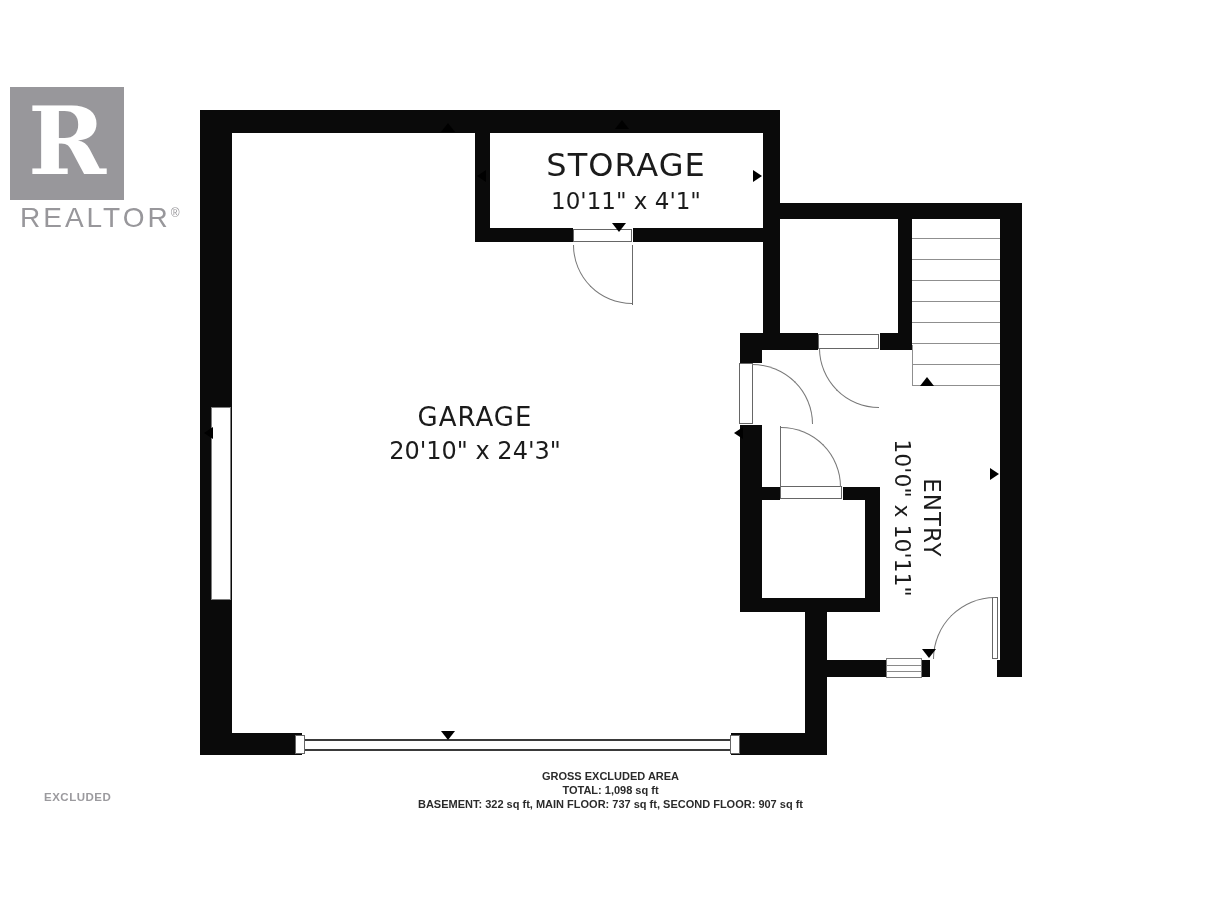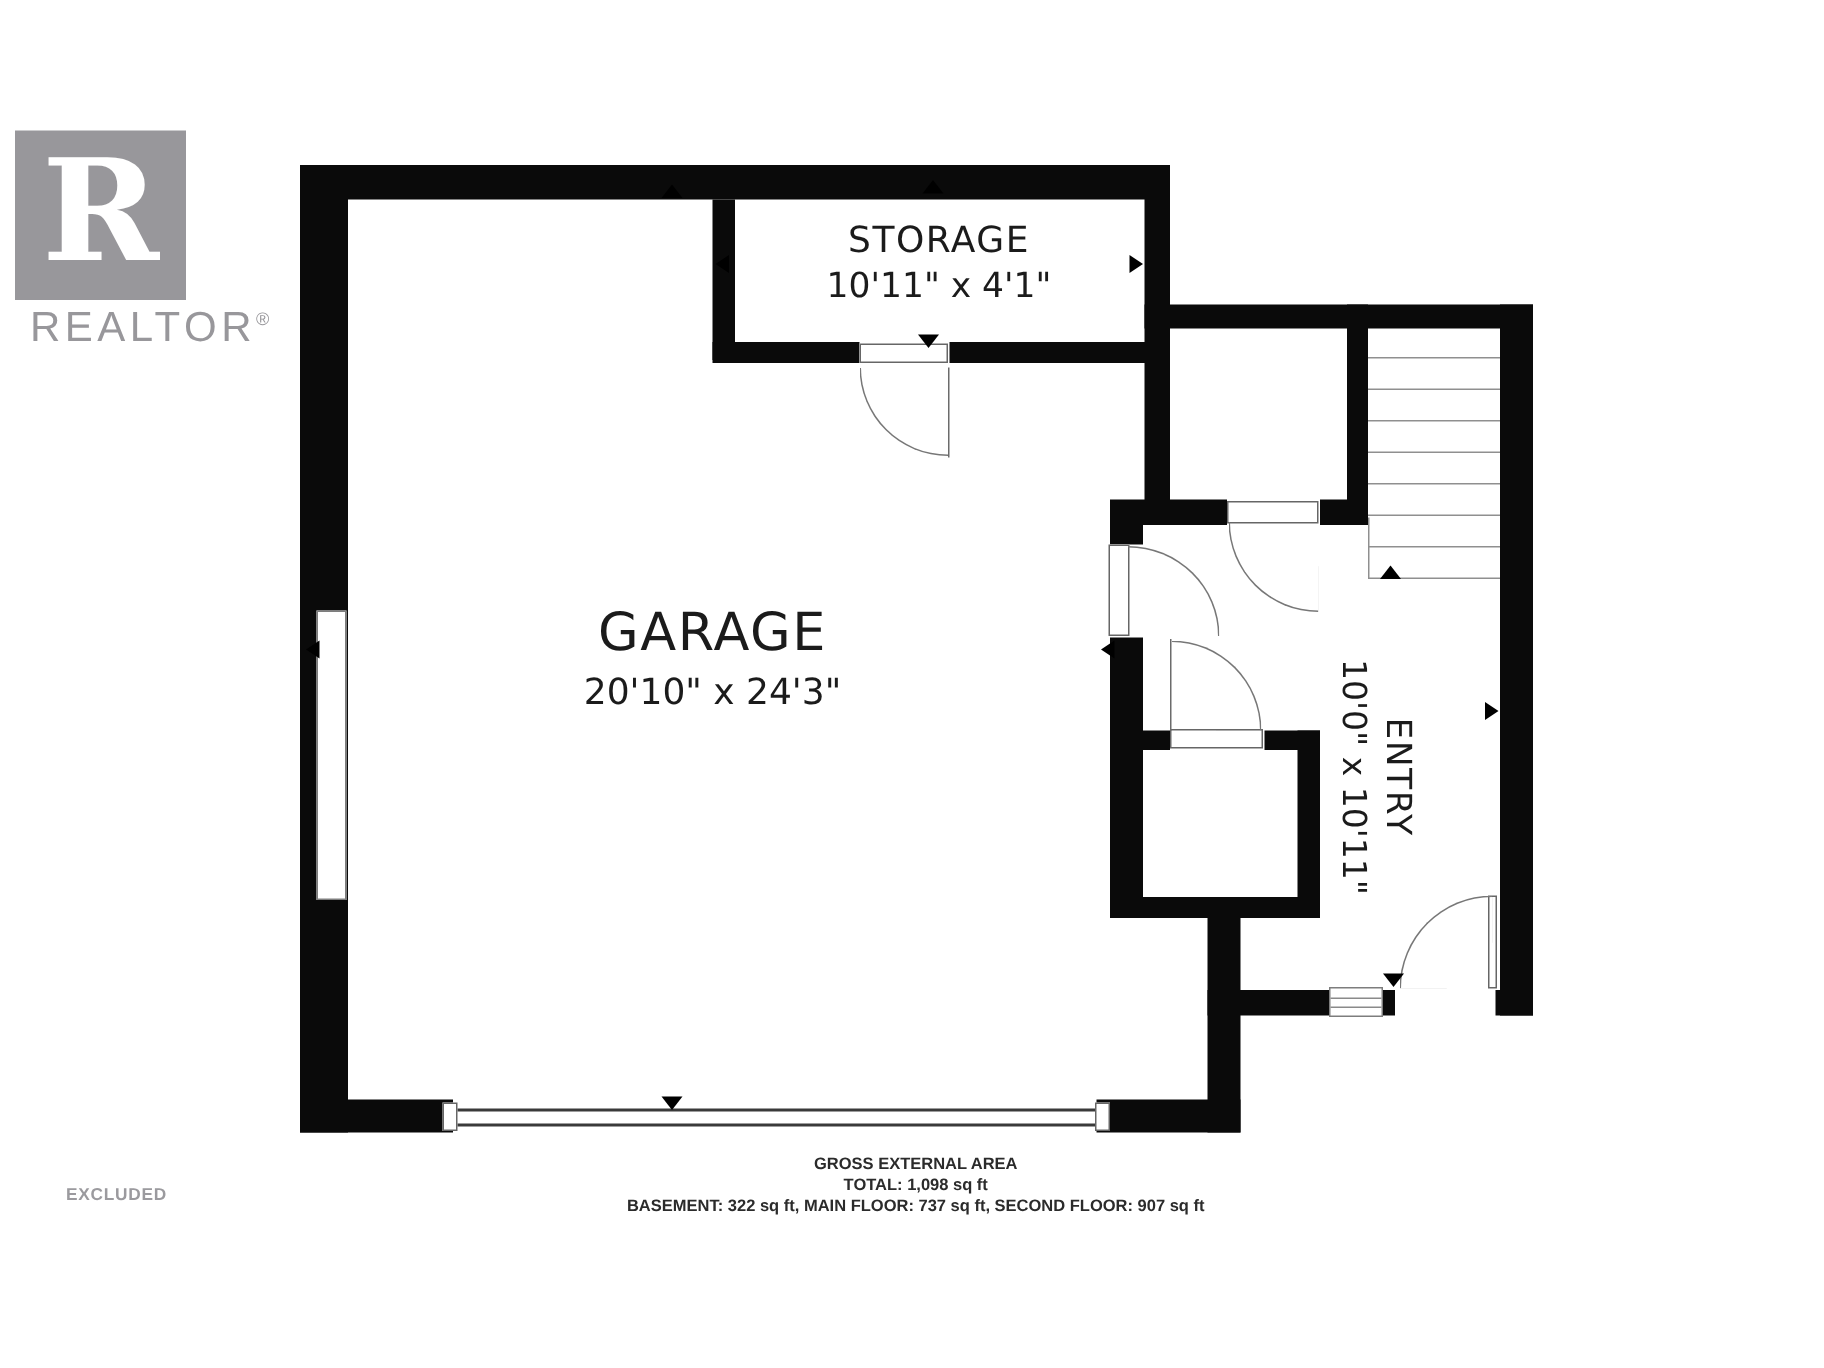--- a/index.html
+++ b/index.html
@@ -18,23 +18,23 @@
   .arc{position:absolute;box-sizing:border-box;}
   
   .window{position:absolute;background:#ffffff;border:1px solid #7d7d7d;box-sizing:border-box;}
   .winline{position:absolute;left:0;width:100%;height:1px;background:#8a8a8a;}
   
   .tread{position:absolute;left:912px;width:88px;height:1px;background:#8f8f8f;}
   
   .arr{position:absolute;width:0;height:0;}
   
   .room-label{position:absolute;text-align:center;color:#1b1b1b;}
-  .room-name{font-size:35px;letter-spacing:1px;}
+  .room-name{font-size:26px;letter-spacing:1px;}
   .room-dims{font-size:24px;margin-top:5px;}
-  .storage .room-name{font-size:24px;}
+  .storage .room-name{font-size:32px;}
   .storage .room-dims{font-size:23px;margin-top:4px;}
   .entry-wrap{position:absolute;left:917px;top:518px;width:0;height:0;}
   .entry-inner{position:absolute;transform:translate(-50%,-50%) rotate(90deg);
                text-align:center;white-space:nowrap;color:#1b1b1b;}
   .entry-inner .room-name{font-size:23px;letter-spacing:1px;}
   .entry-inner .room-dims{font-size:22px;margin-top:4px;}
   
   .logo-box{position:absolute;left:10px;top:87px;width:114px;height:113px;background:#98979b;
             display:flex;align-items:center;justify-content:center;}
   .logo-r{color:#ffffff;font-family:"DejaVu Serif","Liberation Serif",serif;
@@ -141,18 +141,18 @@
 </div>
 
 <div class="entry-wrap">
   <div class="entry-inner">
     <div class="room-name">ENTRY</div>
     <div class="room-dims">10'0" x 10'11"</div>
   </div>
 </div>
 
 <div class="footer">
-  <div>GROSS EXTERNAL AREA</div>
+  <div>GROSS EXCLUDED AREA</div>
   <div>TOTAL: 1,098 sq ft</div>
   <div>BASEMENT: 322 sq ft, MAIN FLOOR: 737 sq ft, SECOND FLOOR: 907 sq ft</div>
 </div>
 
 <div class="floor-tag">EXCLUDED</div>
 
 </body></html>

